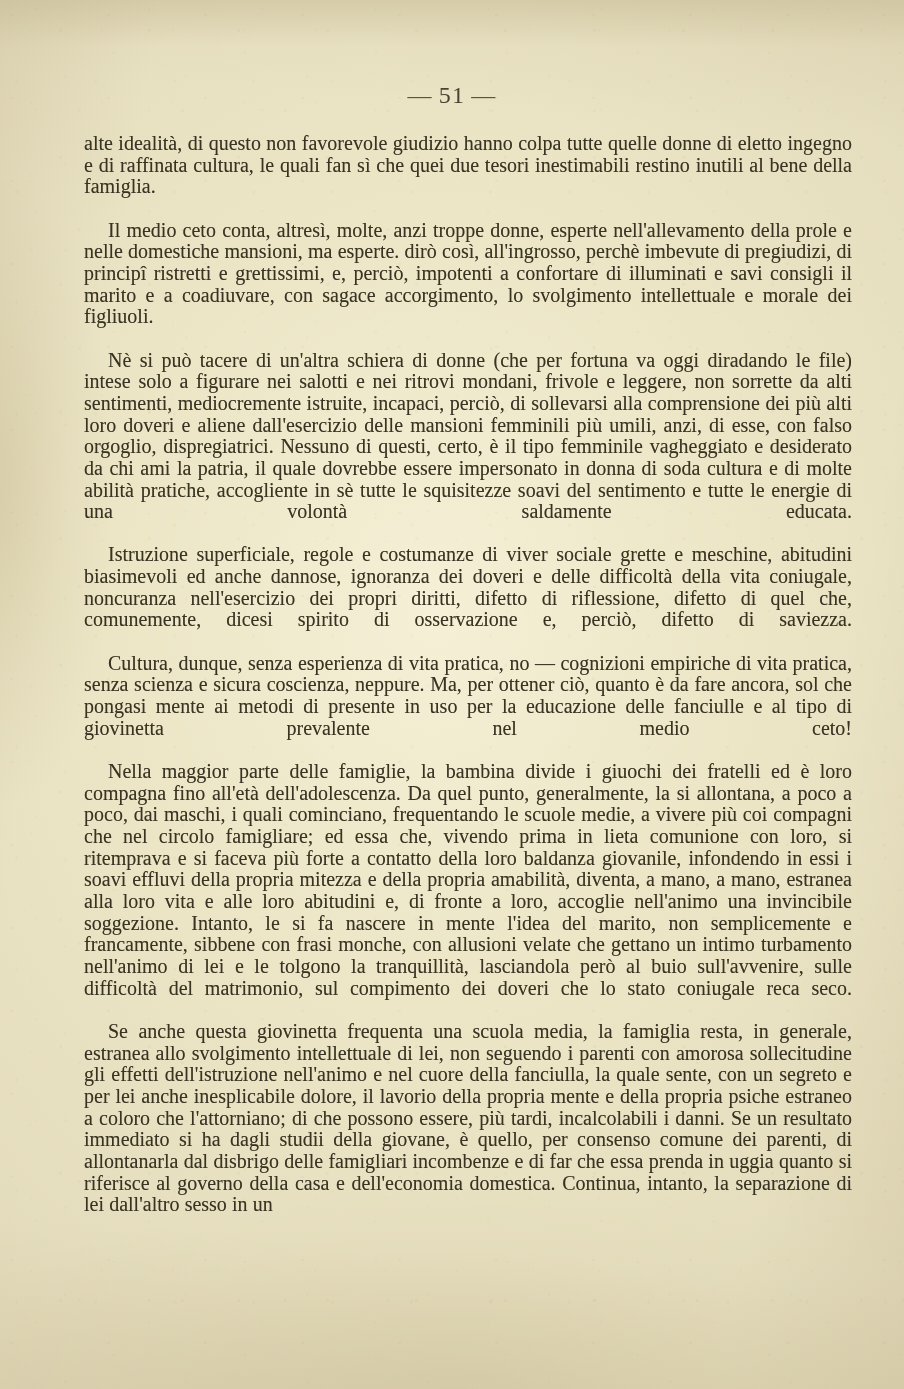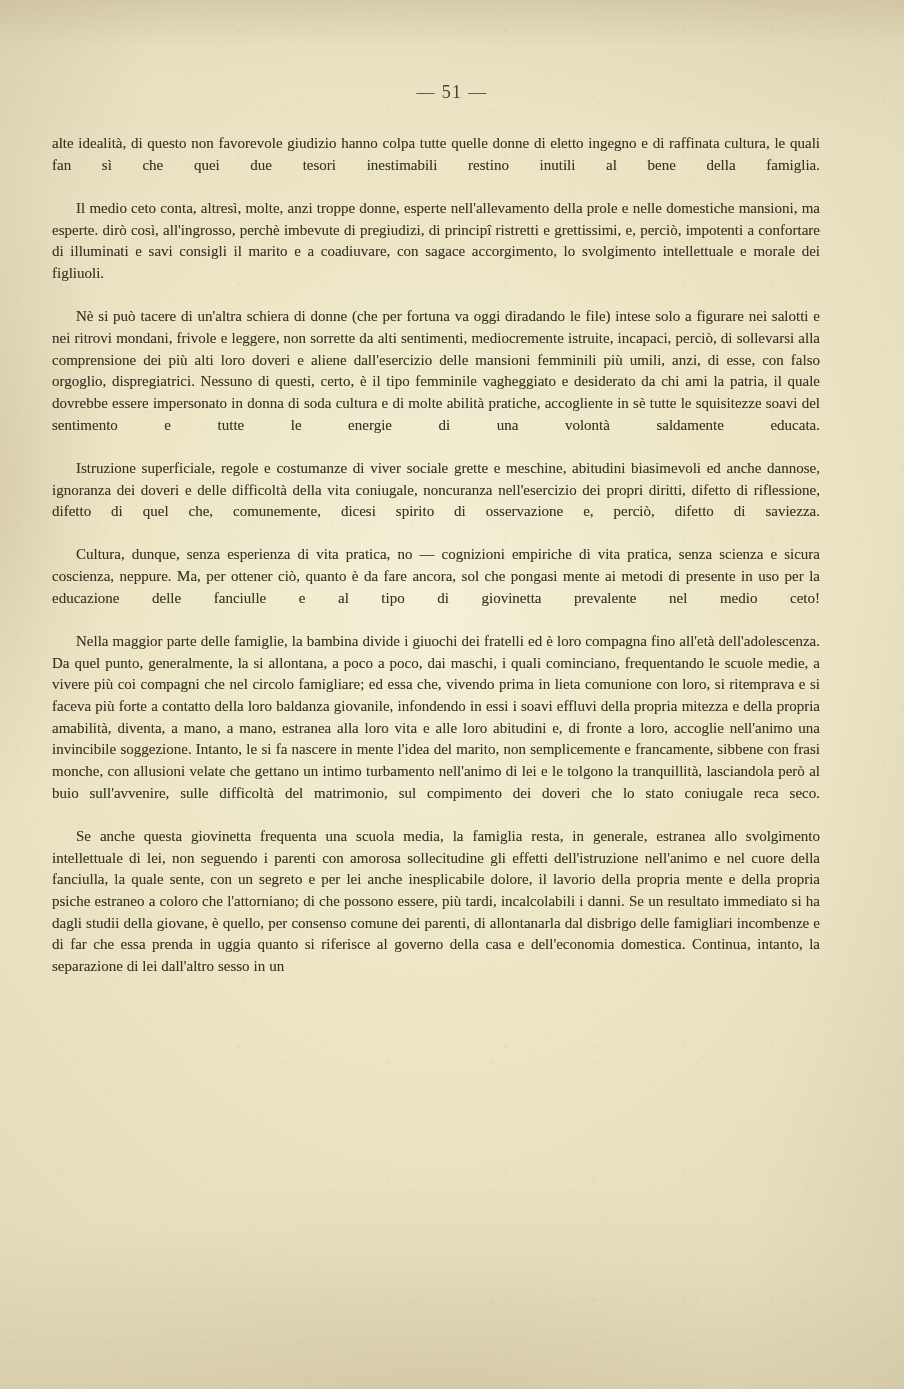--- a/index.html
+++ b/index.html
@@ -70,35 +70,35 @@
   
   #page-header {
     position: absolute;
     left: 0; top: 82px;
     width: 904px;
     text-align: center;
   }
   .folio {
     display: inline-block;
     font-family: "Liberation Serif", "DejaVu Serif", serif;
-    font-size: 18px;
+    font-size: 24px;
     letter-spacing: 1.2px;
     color: #4a4333;
   }
   .folio .rule { color: #5b5440; padding: 0 6px; }
   .folio .num { font-variant-numeric: oldstyle-nums; }
 
   
   #text-block {
     position: absolute;
-    left: 52px;
+    left: 84px;
     top: 133px;
     width: 768px;
     color: #393323;
-    font-size: 15px;
+    font-size: 20px;
     line-height: 21.65px;
     text-align: justify;
     text-justify: inter-word;
     -webkit-font-smoothing: antialiased;
   }
   #text-block p {
     margin: 0;
     text-indent: 24px;
     text-align: justify;
     word-spacing: 0.2px;

